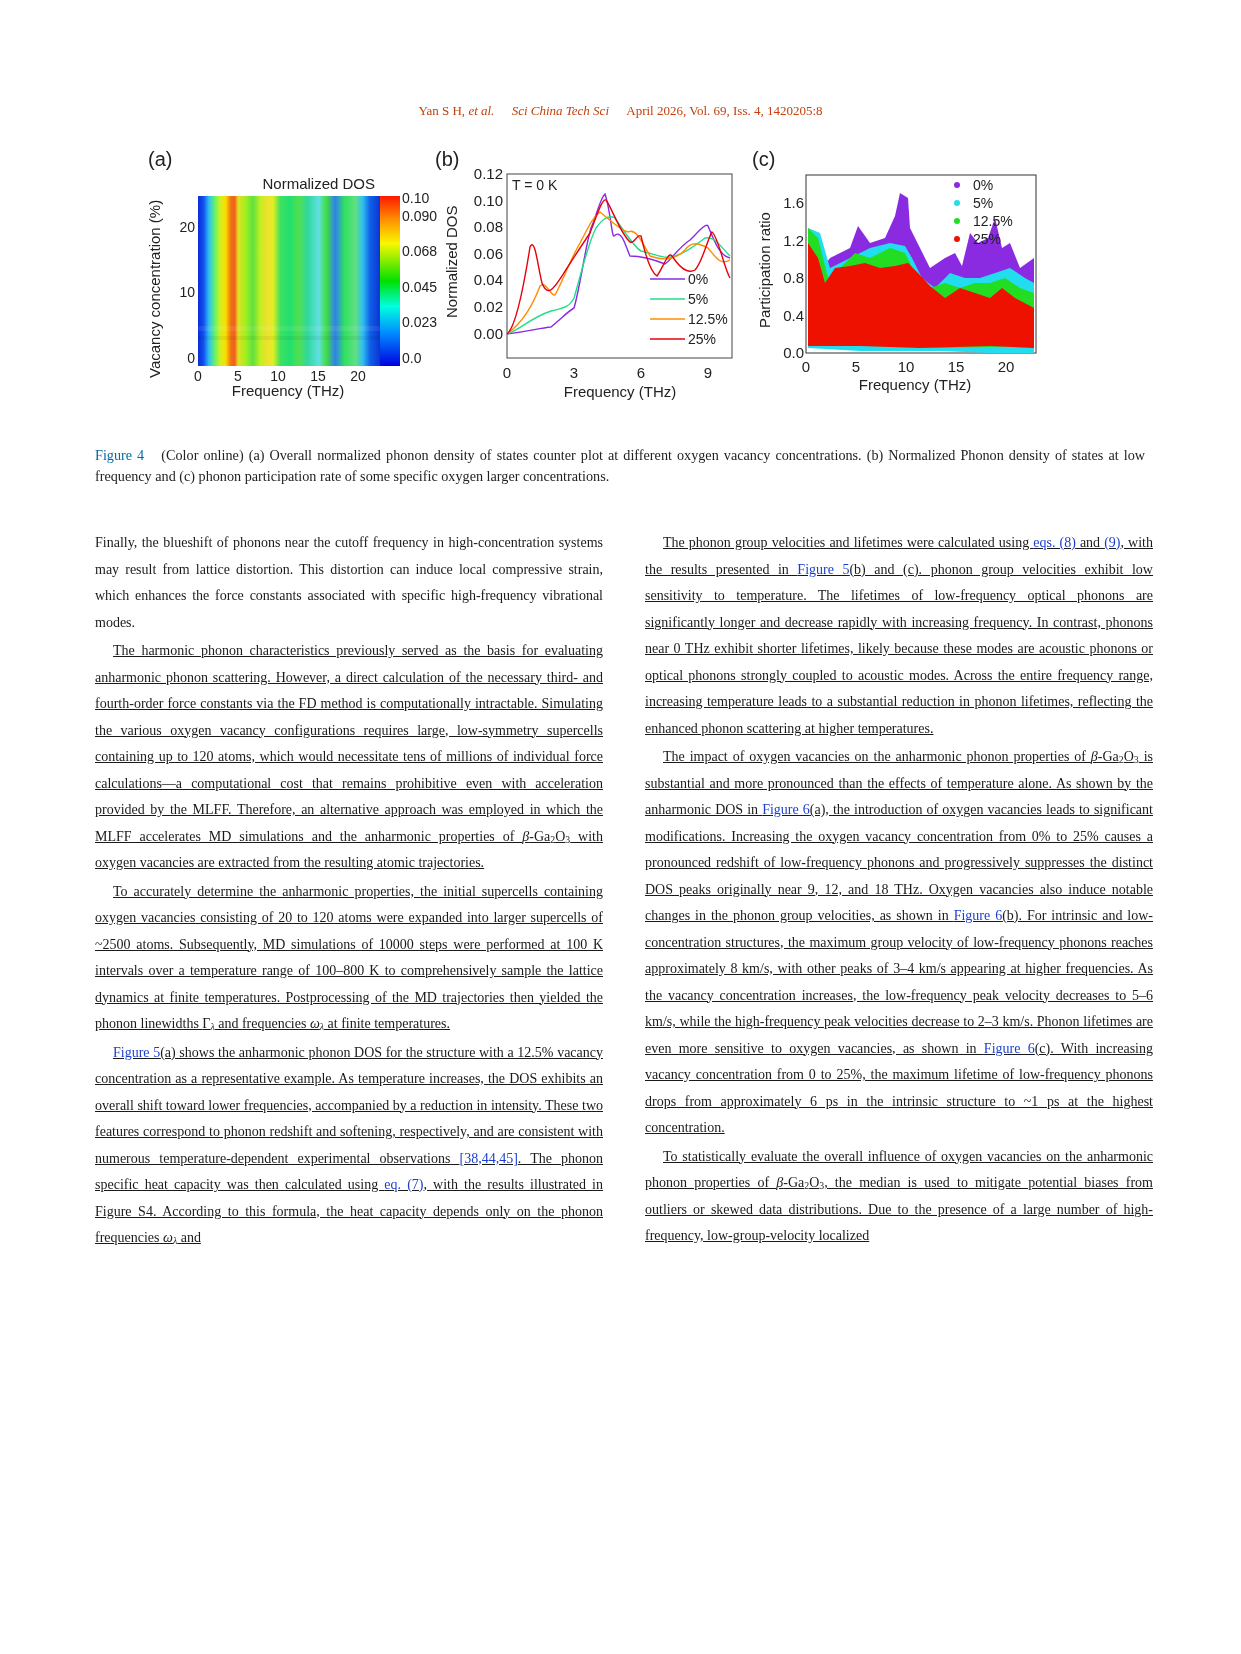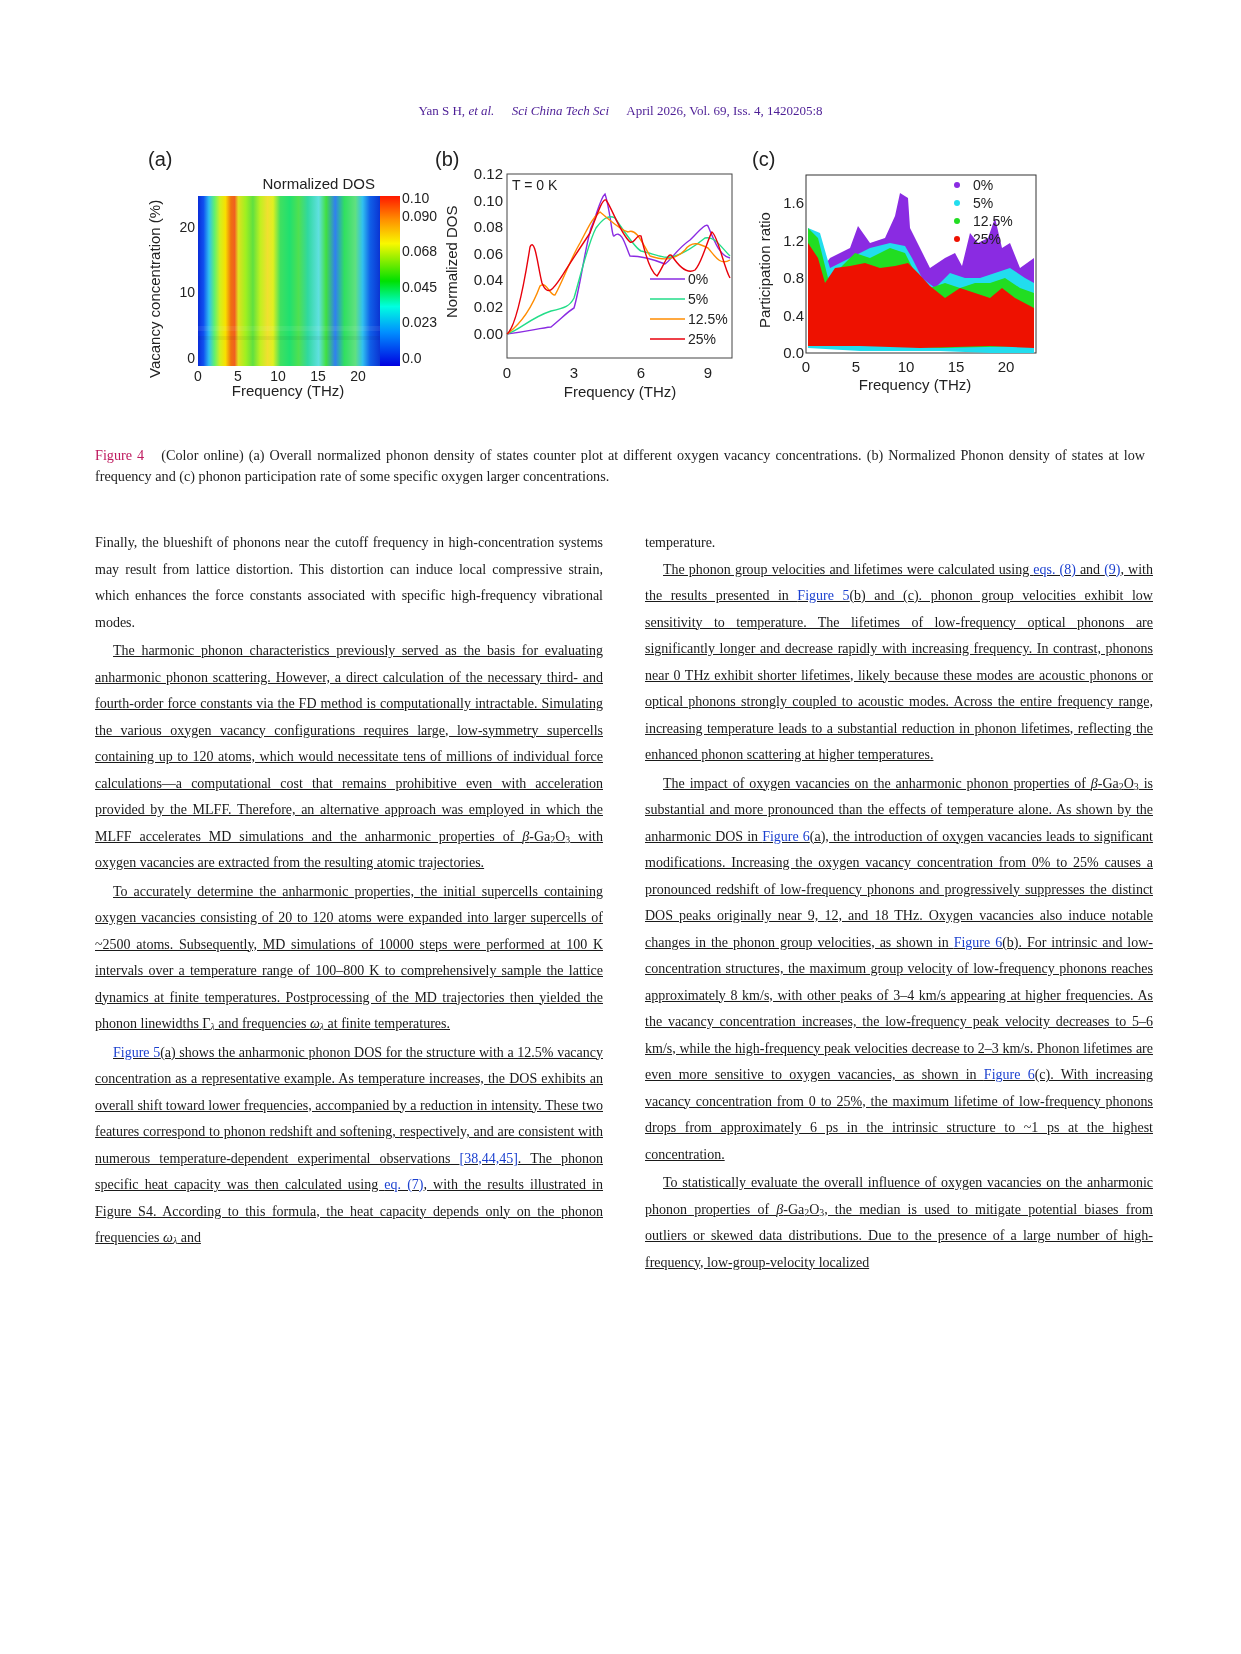--- a/index.html
+++ b/index.html
@@ -1,25 +1,25 @@
 <!DOCTYPE html>
 <html><head>
 <meta charset="utf-8">
 <style>
   * { box-sizing: border-box; margin: 0; padding: 0; }
   html, body { width: 1241px; height: 1654px; background: #ffffff; }
   body { position: relative; font-family: "Liberation Serif", "DejaVu Serif", serif; color: #1a1a1a; overflow: hidden; }
-  .running-head { position: absolute; top: 103px; left: 0; width: 1241px; text-align: center; font-size: 13px; color: #4c1d95; }
+  .running-head { position: absolute; top: 103px; left: 0; width: 1241px; text-align: center; font-size: 13px; color: #c2410c; }
   .running-head span { margin: 0 7px; }
   .running-head .it { font-style: italic; }
   .figure { position: absolute; top: 148px; left: 140px; width: 960px; height: 270px; }
   .panel { position: absolute; font-family: "Liberation Sans", "DejaVu Sans", sans-serif; color: #222; }
   .panel svg text { font-family: "Liberation Sans", "DejaVu Sans", sans-serif; }
   .caption { position: absolute; top: 445px; left: 95px; width: 1050px; font-size: 14.2px; line-height: 21px; color: #222; text-align: justify; }
-  .caption .label { color: #be185d; margin-right: 12px; }
+  .caption .label { color: #0369a1; margin-right: 12px; }
   .col { position: absolute; top: 530px; width: 508px; font-size: 14px; line-height: 26.5px; text-align: justify; }
   .col.left { left: 95px; }
   .col.right { left: 645px; }
   .col p { margin: 0; }
   .col p.indent { text-indent: 18px; text-decoration: underline; }
   .col p.gap { margin-top: 2px; }
   .link { color: #1a3fcf; }
   sub { font-size: 0.7em; vertical-align: -0.25em; line-height: 0; }
   .it { font-style: italic; }
 </style>
@@ -201,17 +201,16 @@
 </div>
 
 <div class="col left">
   <p>Finally, the blueshift of phonons near the cutoff frequency in high-concentration systems may result from lattice distortion. This distortion can induce local compressive strain, which enhances the force constants associated with specific high-frequency vibrational modes.</p>
   <p class="indent gap"><span>The harmonic phonon characteristics previously served as the basis for evaluating anharmonic phonon scattering. However, a direct calculation of the necessary third- and fourth-order force constants via the FD method is computationally intractable. Simulating the various oxygen vacancy configurations requires large, low-symmetry supercells containing up to 120 atoms, which would necessitate tens of millions of individual force calculations—a computational cost that remains prohibitive even with acceleration provided by the MLFF. Therefore, an alternative approach was employed in which the MLFF accelerates MD simulations and the anharmonic properties of </span><span class="it">β</span><span>-Ga</span><sub>2</sub><span>O</span><sub>3</sub><span> with oxygen vacancies are extracted from the resulting atomic trajectories.</span></p>
   <p class="indent gap"><span>To accurately determine the anharmonic properties, the initial supercells containing oxygen vacancies consisting of 20 to 120 atoms were expanded into larger supercells of ~2500 atoms. Subsequently, MD simulations of 10000 steps were performed at 100 K intervals over a temperature range of 100–800 K to comprehensively sample the lattice dynamics at finite temperatures. Postprocessing of the MD trajectories then yielded the phonon linewidths </span><span>Γ</span><sub class="it">λ</sub><span> and frequencies </span><span class="it">ω</span><sub class="it">λ</sub><span> at finite temperatures.</span></p>
   <p class="indent gap"><span class="link">Figure 5</span><span>(a) shows the anharmonic phonon DOS for the structure with a 12.5% vacancy concentration as a representative example. As temperature increases, the DOS exhibits an overall shift toward lower frequencies, accompanied by a reduction in intensity. These two features correspond to phonon redshift and softening, respectively, and are consistent with numerous temperature-dependent experimental observations </span><span class="link">[38,44,45]</span><span>. The phonon specific heat capacity was then calculated using </span><span class="link">eq. (7)</span><span>, with the results illustrated in Figure S4. According to this formula, the heat capacity depends only on the phonon frequencies </span><span class="it">ω</span><sub class="it">λ</sub><span> and</span></p>
 </div>
 
 <div class="col right">
-  <p>temperature.</p>
   <p class="indent"><span>The phonon group velocities and lifetimes were calculated using </span><span class="link">eqs. (8)</span><span> and </span><span class="link">(9)</span><span>, with the results presented in </span><span class="link">Figure 5</span><span>(b) and (c). phonon group velocities exhibit low sensitivity to temperature. The lifetimes of low-frequency optical phonons are significantly longer and decrease rapidly with increasing frequency. In contrast, phonons near 0 THz exhibit shorter lifetimes, likely because these modes are acoustic phonons or optical phonons strongly coupled to acoustic modes. Across the entire frequency range, increasing temperature leads to a substantial reduction in phonon lifetimes, reflecting the enhanced phonon scattering at higher temperatures.</span></p>
   <p class="indent gap"><span>The impact of oxygen vacancies on the anharmonic phonon properties of </span><span class="it">β</span><span>-Ga</span><sub>2</sub><span>O</span><sub>3</sub><span> is substantial and more pronounced than the effects of temperature alone. As shown by the anharmonic DOS in </span><span class="link">Figure 6</span><span>(a), the introduction of oxygen vacancies leads to significant modifications. Increasing the oxygen vacancy concentration from 0% to 25% causes a pronounced redshift of low-frequency phonons and progressively suppresses the distinct DOS peaks originally near 9, 12, and 18 THz. Oxygen vacancies also induce notable changes in the phonon group velocities, as shown in </span><span class="link">Figure 6</span><span>(b). For intrinsic and low-concentration structures, the maximum group velocity of low-frequency phonons reaches approximately 8 km/s, with other peaks of 3–4 km/s appearing at higher frequencies. As the vacancy concentration increases, the low-frequency peak velocity decreases to 5–6 km/s, while the high-frequency peak velocities decrease to 2–3 km/s. Phonon lifetimes are even more sensitive to oxygen vacancies, as shown in </span><span class="link">Figure 6</span><span>(c). With increasing vacancy concentration from 0 to 25%, the maximum lifetime of low-frequency phonons drops from approximately 6 ps in the intrinsic structure to ~1 ps at the highest concentration.</span></p>
   <p class="indent gap"><span>To statistically evaluate the overall influence of oxygen vacancies on the anharmonic phonon properties of </span><span class="it">β</span><span>-Ga</span><sub>2</sub><span>O</span><sub>3</sub><span>, the median is used to mitigate potential biases from outliers or skewed data distributions. Due to the presence of a large number of high-frequency, low-group-velocity localized</span></p>
 </div>
 
 </body></html>

